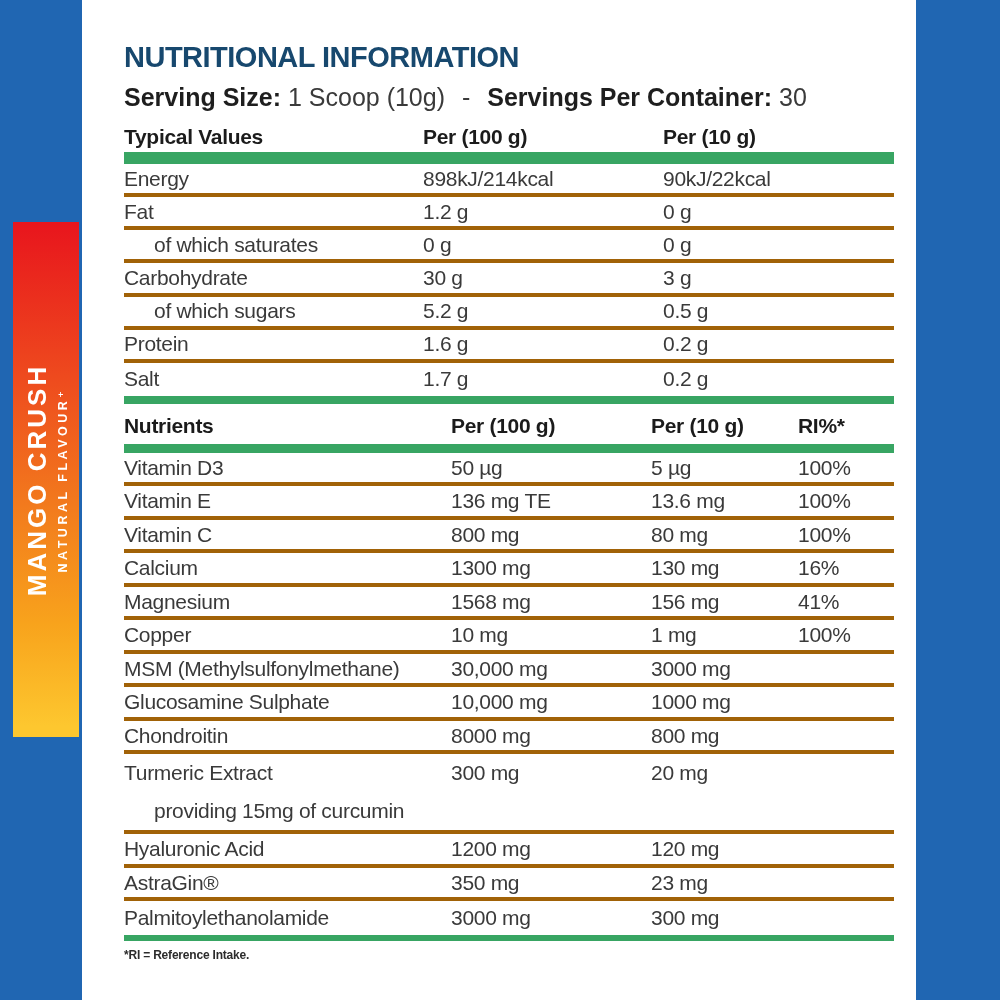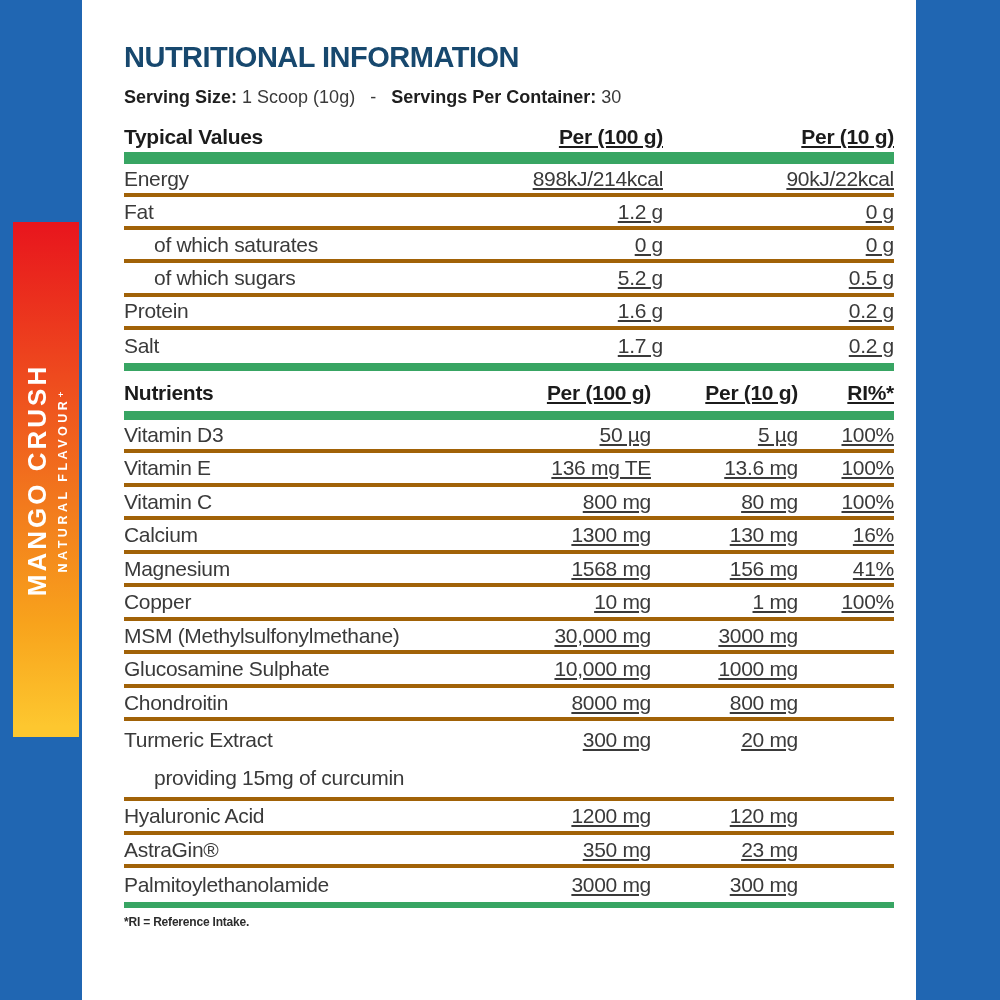--- a/index.html
+++ b/index.html
@@ -18,21 +18,21 @@
     transform:rotate(-90deg);display:flex;flex-direction:column;align-items:center;justify-content:center;}
   .band-line1{color:#ffffff;font-weight:700;font-size:26px;letter-spacing:3px;white-space:nowrap;line-height:1;}
   .band-line2{color:#ffffff;font-weight:700;font-size:12.5px;letter-spacing:3.5px;white-space:nowrap;line-height:1;margin-top:7px;}
 
   
   #content{position:absolute;left:124px;top:0;width:770px;}
 
   #title{margin-top:42px;height:30px;font-size:29px;font-weight:700;color:#17486e;
          letter-spacing:-0.5px;line-height:30px;white-space:nowrap;}
 
-  #serving{margin-top:14px;height:22px;font-size:18px;line-height:22px;white-space:nowrap;color:#3a3a3a;}
+  #serving{margin-top:14px;height:22px;font-size:25px;line-height:22px;white-space:nowrap;color:#3a3a3a;}
   #serving .b{font-weight:700;color:#1e1e1e;}
   #serving .sep{margin:0 10px;}
 
   .hdr-row{display:flex;align-items:flex-end;box-sizing:border-box;}
   #hdr1{margin-top:16px;height:28px;padding-bottom:3px;}
   #hdr2{height:40px;padding-bottom:6px;}
   .hdr-row span{font-weight:700;color:#1b1b1b;font-size:21px;letter-spacing:-0.3px;}
 
   .gbar{width:100%;background:#38a563;}
   #gb1{height:12px;} #gb2{height:8px;} #gb3{height:9px;} #gb4{height:6px;}
@@ -41,21 +41,21 @@
         border-bottom:4px solid #a16207;}
   #t1 .trow{height:33.15px;}
   #t2 .trow{height:33.5px;}
   #t2 .trow.double{height:80px;}
   .trow:last-child{border-bottom:none;}
   .rline{display:flex;align-items:center;width:100%;flex:0 0 auto;}
   .double .rline{flex:1;}
 
   .c-name{flex:1;text-align:left;font-size:21px;color:#3a3a3a;letter-spacing:-0.3px;white-space:nowrap;}
   .c-name.indent{padding-left:30px;}
-  .c{text-align:right;font-size:21px;color:#3a3a3a;letter-spacing:-0.3px;white-space:nowrap;text-decoration:underline;}
+  .c{font-size:21px;color:#3a3a3a;letter-spacing:-0.3px;white-space:nowrap;}
   .v1a{width:240px;} .v2a{width:231px;}
   .v1b{width:200px;} .v2b{width:147px;} .v3b{width:96px;}
 
   #footnote{margin-top:7px;font-size:12px;font-weight:600;color:#2c2c2c;letter-spacing:-0.2px;}
 </style>
 </head>
 <body>
 
 <div id="page">
 
@@ -106,20 +106,27 @@
         </div>
         <div class="trow">
           <div class="rline">
             <span class="c-name indent">of which saturates</span>
             <span class="c v1a">0 g</span>
             <span class="c v2a">0 g</span>
           </div>
         </div>
         <div class="trow">
           <div class="rline">
+            <span class="c-name">Carbohydrate</span>
+            <span class="c v1a">30 g</span>
+            <span class="c v2a">3 g</span>
+          </div>
+        </div>
+        <div class="trow">
+          <div class="rline">
             <span class="c-name indent">of which sugars</span>
             <span class="c v1a">5.2 g</span>
             <span class="c v2a">0.5 g</span>
           </div>
         </div>
         <div class="trow">
           <div class="rline">
             <span class="c-name">Protein</span>
             <span class="c v1a">1.6 g</span>
             <span class="c v2a">0.2 g</span>

